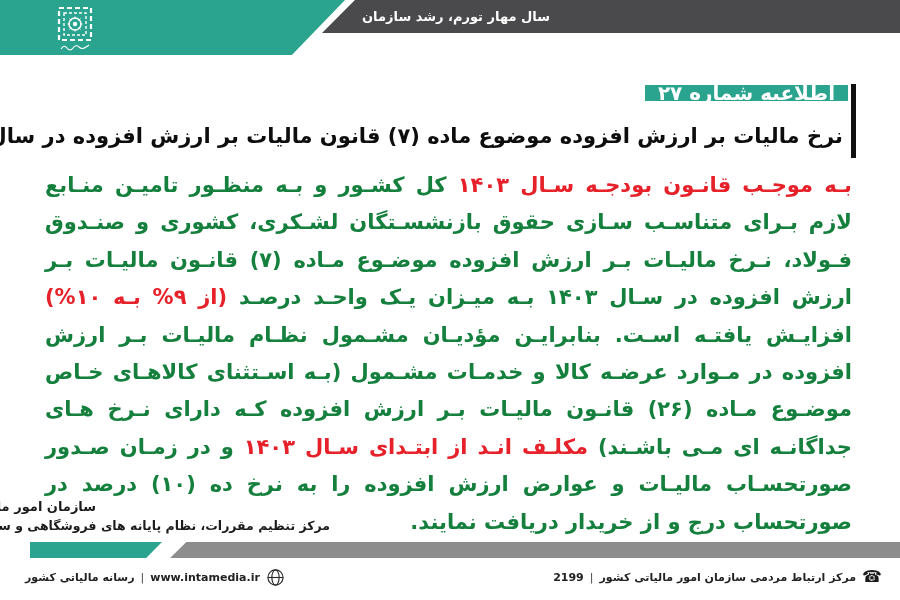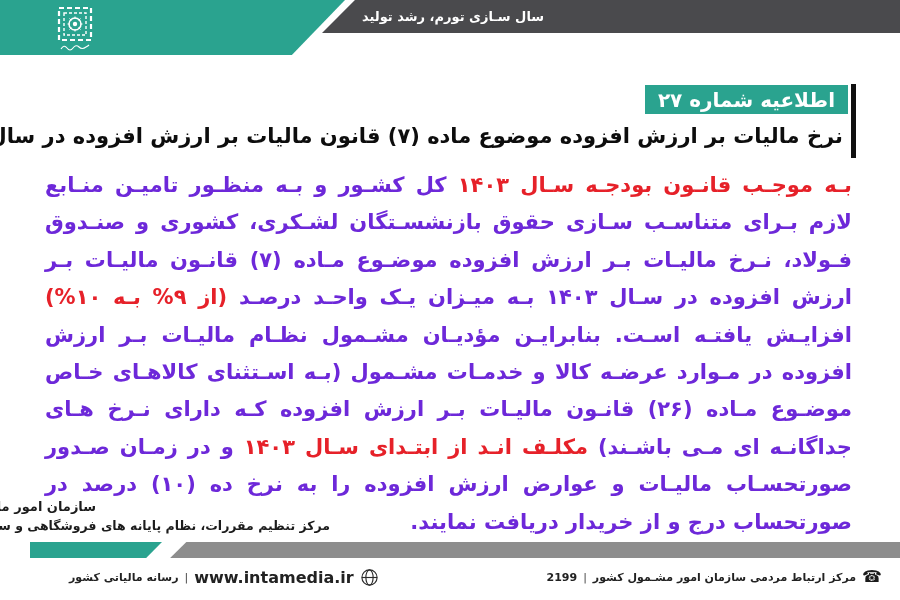--- a/index.html
+++ b/index.html
@@ -31,37 +31,37 @@
   .slogan{
     position:absolute;left:40px;top:0;height:33px;line-height:33px;
     color:#fff;font-size:13px;font-weight:700;direction:rtl;white-space:nowrap;
   }
   .logo{position:absolute;left:52px;top:5px;}
   
   .side-bar{
     position:absolute;left:851px;top:84px;width:5px;height:74px;background:#101010;
   }
   .badge{
-    position:absolute;right:52px;top:85px;height:29px;
+    position:absolute;right:52px;top:85px;height:16px;
     display:flex;align-items:center;padding:0 13px;
     background:var(--teal);color:#ffffff;
     font-size:20px;font-weight:700;direction:rtl;white-space:nowrap;
   }
   .title{
     position:absolute;left:40px;right:57px;top:124px;
     direction:rtl;text-align:right;
     font-size:21px;font-weight:800;color:#0d0d0d;white-space:nowrap;
   }
   
   .body-text{
     position:absolute;left:45px;right:48px;top:167px;
     direction:rtl;text-align:justify;text-align-last:right;
     font-size:21px;font-weight:600;line-height:37.4px;color:#151515;
   }
-  .seg-black{color:#6d28d9;}
+  .seg-black{color:#15803d;}
   .seg-red{color:var(--red);}
   
   .org-block{
     position:absolute;right:570px;top:497px;
     direction:rtl;text-align:left;white-space:nowrap;
     font-size:13px;line-height:19px;color:#1c1c1c;
   }
   .org-block .l1{font-weight:700;}
   .org-block .l2{font-weight:600;font-size:12.5px;}
   .foot-teal{
@@ -70,36 +70,36 @@
     clip-path:polygon(0 0,100% 0,88% 100%,0 100%);
   }
   .foot-gray{
     position:absolute;left:162px;top:542px;width:738px;height:16px;
     background:var(--graybar);
     clip-path:polygon(3.3% 0,100% 0,100% 100%,1.1% 100%);
   }
   .bottom-row{
     position:absolute;left:25px;right:18px;top:563px;height:28px;
     display:flex;justify-content:space-between;align-items:center;
-    font-size:11px;color:#222;margin-left:44px;
+    font-size:11px;color:#222;
   }
   .grp{display:flex;align-items:center;gap:6px;direction:ltr;}
   .grp .fa{font-weight:600;direction:rtl;white-space:nowrap;}
   .grp .num{font-weight:700;}
-  .grp .url{font-weight:700;font-size:16px;}
+  .grp .url{font-weight:700;font-size:11px;}
   .pipe{color:#444;font-weight:400;}
   .phone-glyph{font-size:16px;line-height:1;color:#1a1a1a;}
   .teal-square{width:11px;height:11px;background:var(--teal);}
 </style>
 </head>
 <body>
 
 <div class="teal-band"></div>
 <div class="dark-band">
-  <span class="slogan">سال سـازی تورم، رشد تولید</span>
+  <span class="slogan">سال مهار تورم، رشد سازمان</span>
 </div>
 <svg class="logo" width="46" height="50" viewBox="0 0 46 50">
   <rect x="7" y="3" width="32" height="32" fill="none" stroke="#ffffff" stroke-width="2.2" stroke-dasharray="5 3"></rect>
   <rect x="12" y="8" width="22" height="22" fill="none" stroke="#ffffff" stroke-width="1.4" stroke-dasharray="3 2"></rect>
   <circle cx="23" cy="19" r="6" fill="none" stroke="#ffffff" stroke-width="1.5"></circle>
   <circle cx="23" cy="19" r="2.2" fill="#ffffff"></circle>
   <g stroke="#ffffff" stroke-width="1">
     <line x1="23" y1="11.5" x2="23" y2="14"></line>
       <line x1="23" y1="24" x2="23" y2="26.5"></line>
     <line x1="15.5" y1="19" x2="18" y2="19"></line>
@@ -135,16 +135,16 @@
       <g fill="none" stroke="#2b2b2b" stroke-width="1.2">
         <circle cx="10" cy="10" r="8"></circle>
         <ellipse cx="10" cy="10" rx="3.8" ry="8"></ellipse>
         <line x1="2" y1="10" x2="18" y2="10"></line>
       </g>
     </svg>
   </div>
   <div class="grp">
     <span class="num">2199</span>
     <span class="pipe">|</span>
-    <span class="fa">مرکز ارتباط مردمی سازمان امور مشـمول کشور</span>
+    <span class="fa">مرکز ارتباط مردمی سازمان امور مالیاتی کشور</span>
     <span class="phone-glyph">☎</span>
   </div>
 </div>
 
 </body></html>

